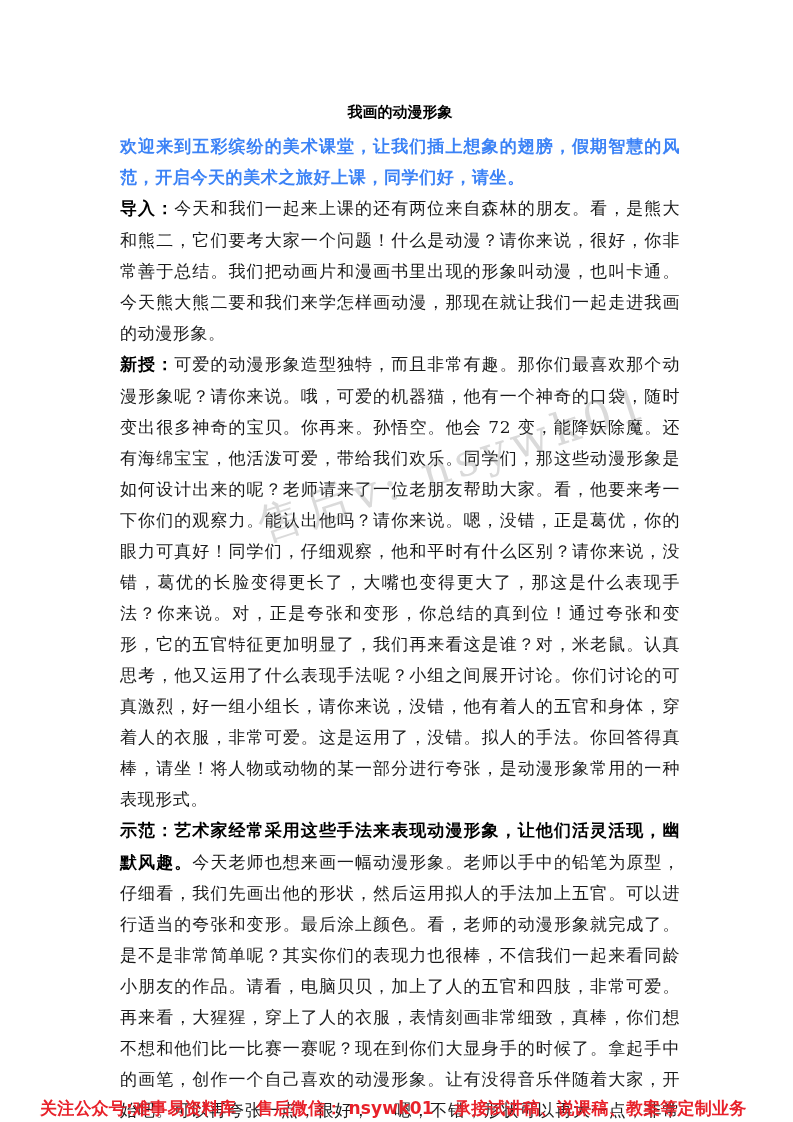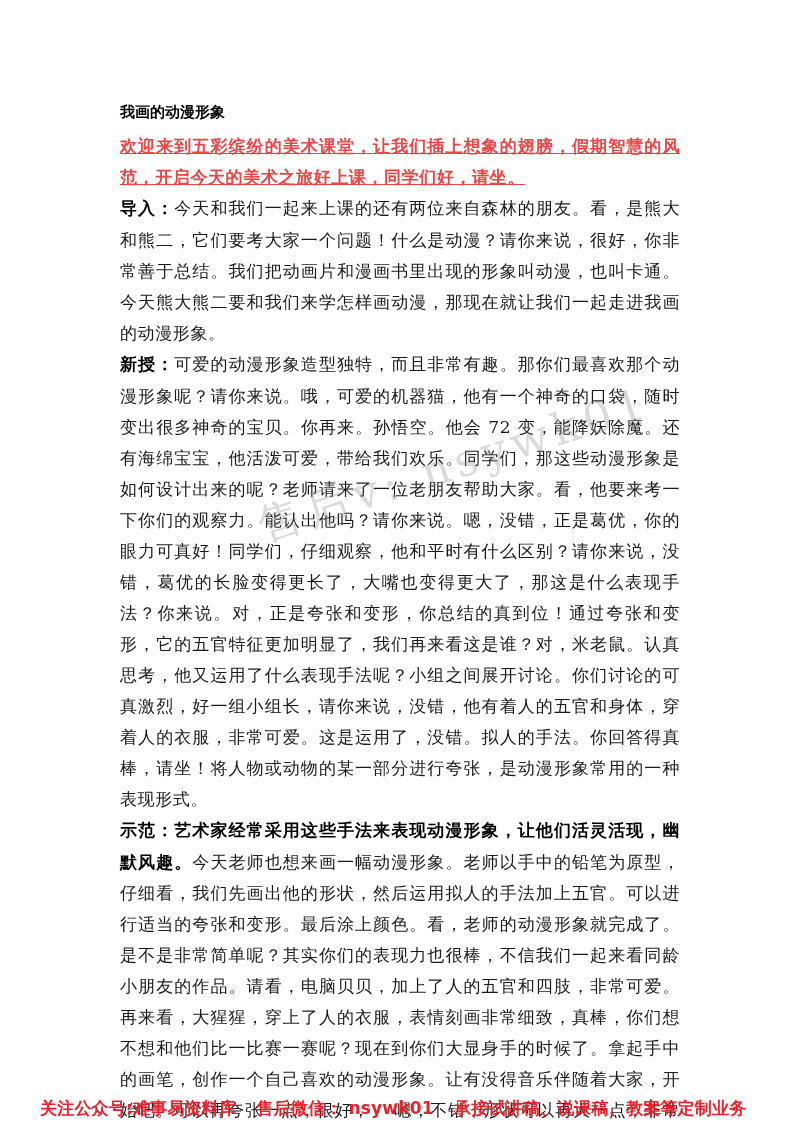--- a/index.html
+++ b/index.html
@@ -15,41 +15,40 @@
       font-family: "DejaVu Serif", "Liberation Serif", serif;
       color: #1a1a1a;
     }
     .page {
       position: absolute;
       left: 120px;
       top: 100px;
       width: 560px;
     }
     .title {
-      text-align: left;
+      text-align: center;
       font-family: "DejaVu Sans", "Liberation Sans", sans-serif;
       font-weight: bold;
       font-size: 15px;
       line-height: 24px;
       margin: 0 0 7px 0;
       color: #000;
     }
     .para {
       font-size: 17px;
       line-height: 31px;
       margin: 0;
       text-align: justify;
       letter-spacing: 0.6px;
       word-break: break-all;
     }
     .para.intro {
       font-family: "DejaVu Sans", "Liberation Sans", sans-serif;
       font-weight: bold;
-      color: #ef4444;
-      text-decoration: underline;
+      color: #3b82f6;
     }
     .label {
       font-family: Liberation Mono, monospace;
       font-weight: bold;
       color: #000;
     }
     .bold-line {
       font-family: "DejaVu Sans", "Liberation Sans", sans-serif;
       font-weight: bold;
       color: #000;

